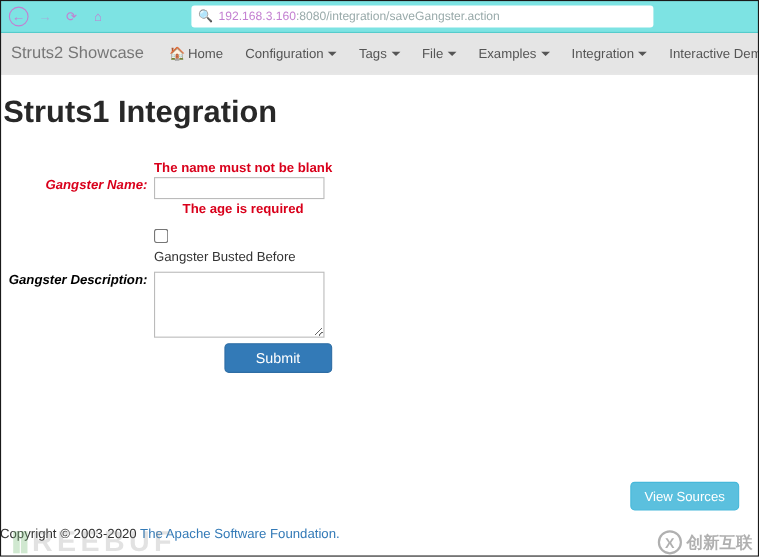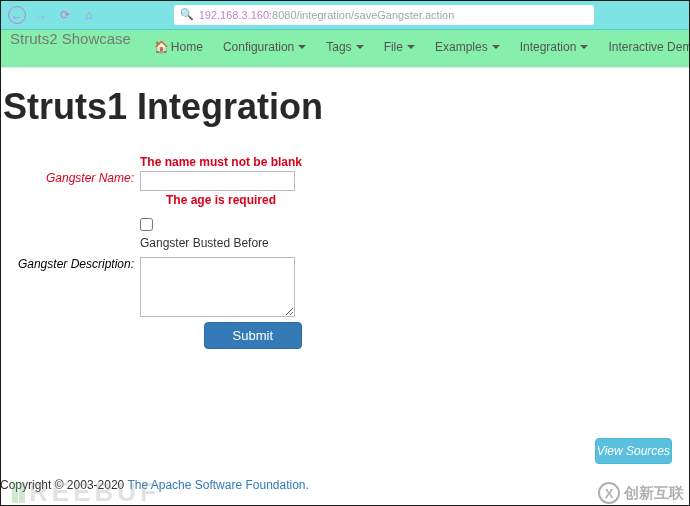--- a/index.html
+++ b/index.html
@@ -9,41 +9,41 @@
   .nav-btn { width: 18px; height: 18px; border-radius: 50%; display: flex; align-items: center; justify-content: center; cursor: pointer; color: #c37fd1; font-size: 12px; }
   .nav-btn.disabled { opacity: .5; cursor: default; }
   .nav-btn.back { border: 1px solid #c37fd1; }
   .addr-wrap { margin-left: 70px; flex: 1; display: flex; align-items: center; background: #fff; height: 20px; border-radius: 3px; padding: 0 6px; gap: 5px; max-width: 420px; }
   .addr-wrap .mag { color: #c37fd1; font-size: 11px; }
   .addr { flex: 1; border: none; outline: none; font-size: 11px; color: #333; background: transparent; }
   .addr .ip { color: #c37fd1; }
   .addr .port { color: #9aa; }
   .addr .path { color: #9aa; }
   
-  .navbar { background: #86efac; border-bottom: 1px solid #e7e7e7; height: 38px; display: flex; align-items: flex-start; padding: 0 10px; }
+  .navbar { background: #e5e5e5; border-bottom: 1px solid #e7e7e7; height: 38px; display: flex; align-items: center; padding: 0 10px; }
   .brand { font-size: 15px; color: #777; margin-right: 14px; white-space: nowrap; }
   .nav { display: flex; gap: 2px; flex-wrap: nowrap; }
   .nav-item { padding: 10px 9px; color: #555; cursor: pointer; white-space: nowrap; font-size: 12px; display: flex; align-items: center; gap: 2px; }
   .home-icon { font-size: 12px; }
   .caret { display: inline-block; width: 0; height: 0; border-left: 4px solid transparent; border-right: 4px solid transparent; border-top: 4px solid #555; margin-left: 2px; }
   
   .content { padding: 18px 0 0 0; position: relative; height: calc(506px - 30px - 38px); }
-  h1 { font-size: 36px; font-weight: 600; color: #282828; margin: 0 0 26px 3px; }
+  h1 { font-size: 28px; font-weight: 600; color: #282828; margin: 0 0 26px 3px; }
   table.form { border-collapse: collapse; margin-left: 2px; }
   table.form td { padding: 1px 3px; vertical-align: top; font-size: 12px; }
-  .tdLabel { text-align: right; width: 135px; font-style: italic; font-weight: normal; color: #000; padding-top: 3px; }
+  .tdLabel { text-align: right; width: 135px; font-style: italic; font-weight: bold; color: #000; padding-top: 3px; }
   .tdLabel.err { color: #d9001b; }
   .errRow td { text-align: center; margin-left: 16px; }
   .errMsg { color: #d9001b; font-weight: bold; font-size: 12px; }
   input[type=text] { width: 155px; height: 20px; border: 1px solid #bbb; padding: 1px 3px; font-size: 12px; }
   textarea { width: 155px; height: 60px; border: 1px solid #bbb; font-size: 12px; resize: both; }
   .chk-label { font-size: 12px; color: #333; }
   .submit-row td { padding-top: 12px; }
   .btn-submit { background: #337ab7; color: #fff; border: 1px solid #2e6da4; border-radius: 4px; padding: 5px 28px; font-size: 13px; cursor: pointer; }
-  .view-sources { position: absolute; right: 18px; bottom: 42px; background: #5bc0de; border: 1px solid #46b8da; color: #fff; border-radius: 4px; padding: 5px 1px; font-size: 12px; cursor: pointer; font-style: italic; }
+  .view-sources { position: absolute; right: 18px; bottom: 42px; background: #5bc0de; border: 1px solid #46b8da; color: #fff; border-radius: 4px; padding: 5px 12px; font-size: 12px; cursor: pointer; }
   .footer { position: absolute; left: 0; bottom: 14px; font-size: 12px; color: #333; }
   .footer a { color: #337ab7; text-decoration: none; }
   
   .wm-left { position: absolute; left: 12px; bottom: -2px; font-size: 26px; font-weight: 700; font-family: Arial, sans-serif; color: rgba(150,150,150,0.28); letter-spacing: 4px; display: flex; align-items: center; gap: 1px; }
   .wm-left .bar { display: inline-block; width: 6px; height: 20px; background: rgba(120,190,120,0.35); }
   .wm-right { position: absolute; right: 6px; bottom: 2px; display: flex; align-items: center; gap: 4px; color: rgba(80,80,80,0.45); font-size: 15px; font-weight: 600; }
   .wm-right .c { border: 2px solid rgba(80,80,80,0.45); border-radius: 50%; width: 22px; height: 22px; display: flex; align-items: center; justify-content: center; font-size: 13px; }
   .outer-border { border: 1px solid #1a1a1a; width: 690px; height: 506px; position: absolute; top:0; left:0; pointer-events:none; }
 </style>
 </head>

